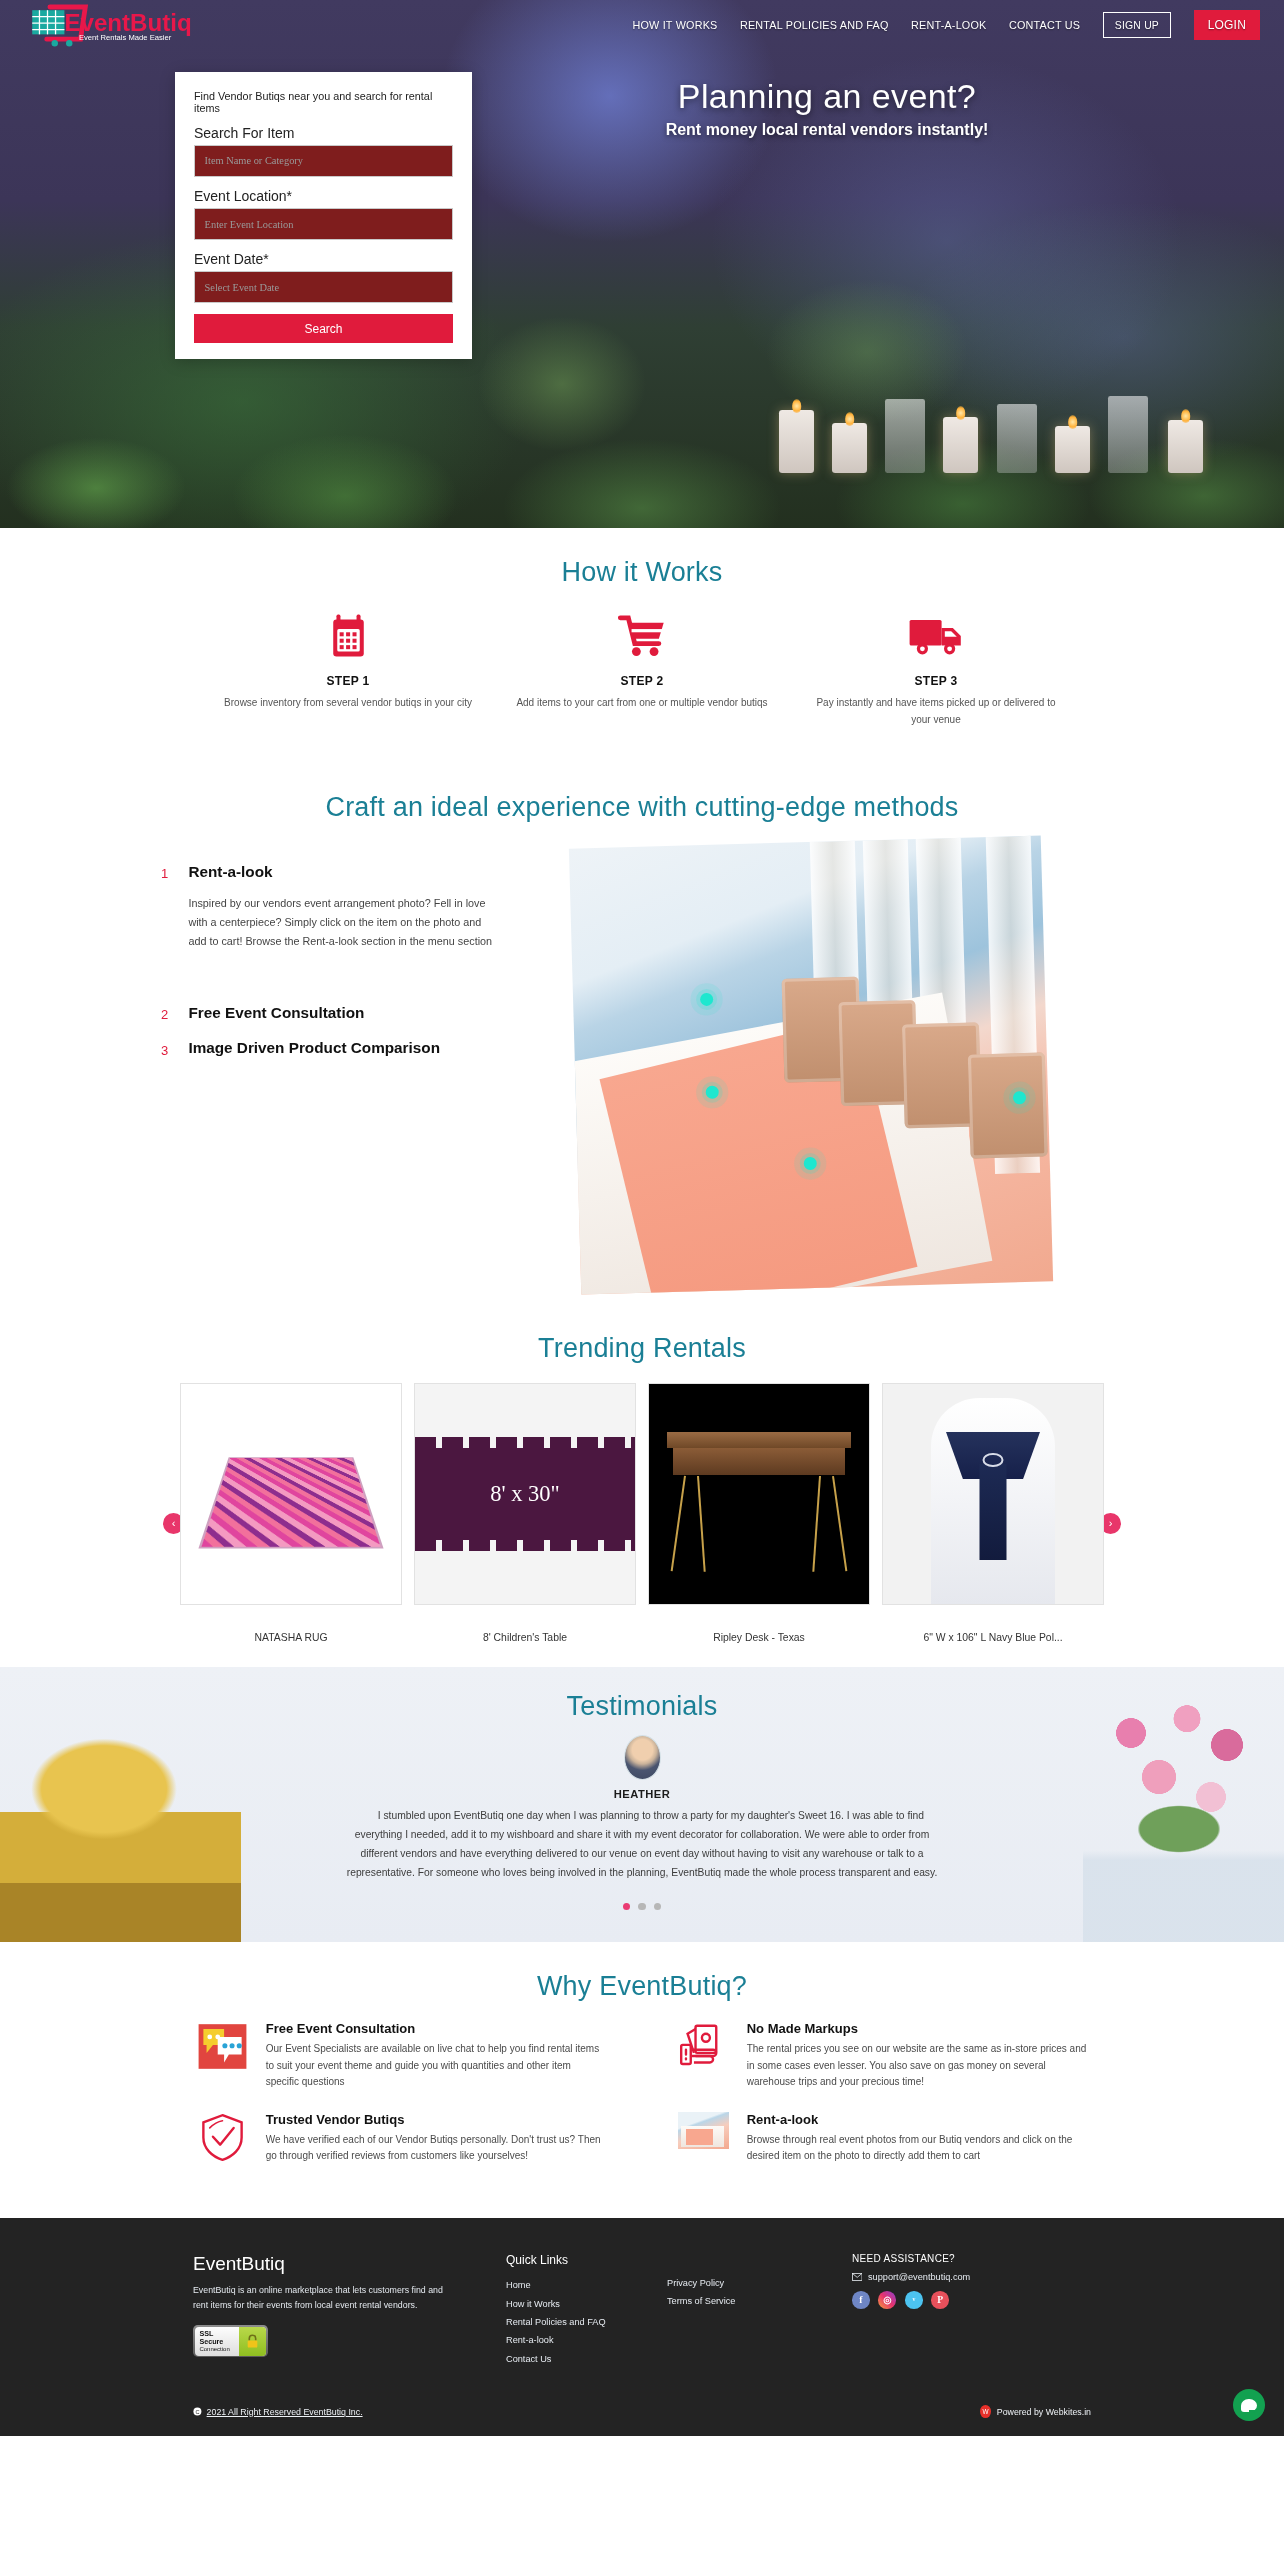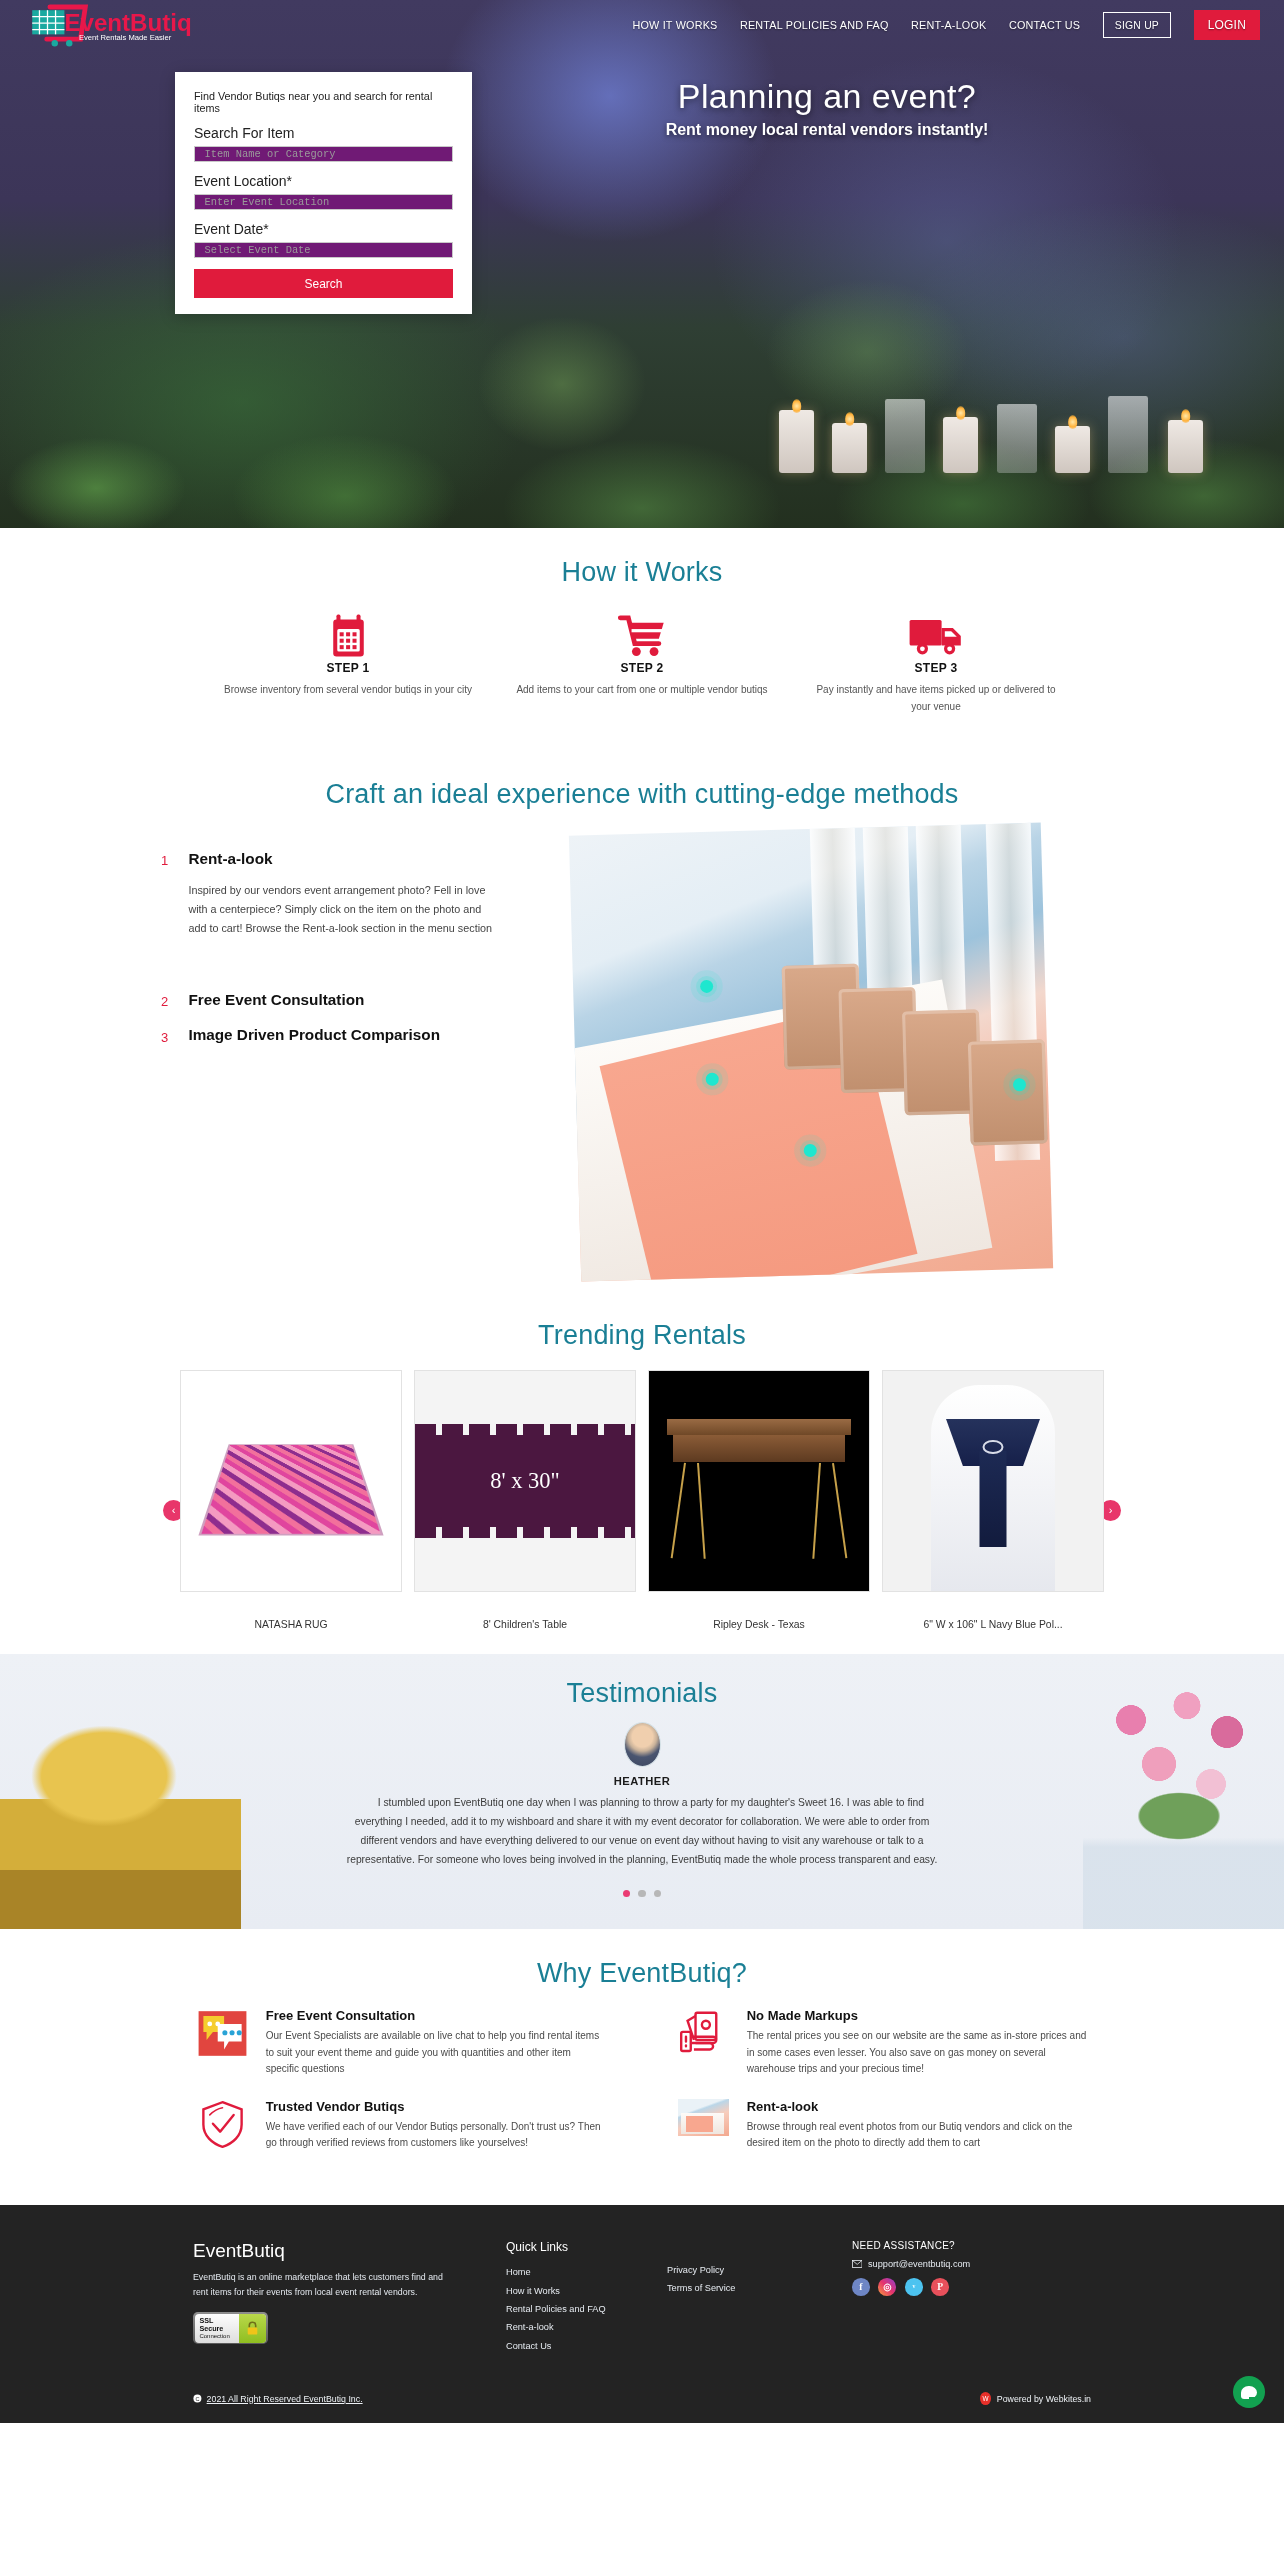--- a/index.html
+++ b/index.html
@@ -79,23 +79,23 @@
 
   
   .search-card {
     position: absolute; left: 175px; top: 72px; width: 297px;
     background: #fff; padding: 17.7px 19px 16px 19px; z-index: 15;
     box-shadow: 0 3.2px 14.4px rgba(0,0,0,.22);
   }
   .search-title { font-size: 10.8px; color: #222; margin-bottom: 11.2px; font-weight: 400; }
   .field-label { font-size: 14px; color: #222; margin-bottom: 4px; font-weight: 400; }
   .field-input {
-    width: 100%; height: 16px; border: 0.8px solid #c9c9c9; padding: 0 9.6px;
-    font-size: 10.4px; color: #8e8e8e; font-family: Liberation Mono, monospace;
-    background: #701a75; margin-bottom: 11.2px; outline: none;
+    width: 100%; height: 32px; border: 0.8px solid #c9c9c9; padding: 0 9.6px;
+    font-size: 10.4px; color: #8e8e8e; font-family: Liberation Serif, serif;
+    background: #7f1d1d; margin-bottom: 11.2px; outline: none;
   }
   .field-input::placeholder { color: #9a9a9a; }
   .search-btn {
     width: 100%; height: 29px; background: #e01b3c; color: #fff; border: none;
     font-size: 12px; font-family: "Liberation Sans", sans-serif; cursor: pointer;
   }
 
   .hero-copy {
     position: absolute; left: 506px; top: 77px; width: 642px; text-align: center; z-index: 12;
   }
@@ -113,21 +113,21 @@
   .sec-title {
     text-align: center; color: #1a7f95; font-size: 27px; font-weight: 400;
     padding-top: 29px; letter-spacing: 0.2px;
   }
 
   .steps {
     display: flex; justify-content: center; gap: 0; padding: 22.5px 201px 35px 201px;
   }
   .step { width: 33.33%; text-align: center; padding: 0 17.7px; }
   .step-icon { height: 50px; display: flex; align-items: center; justify-content: center; }
-  .step-name { font-size: 12px; font-weight: 700; color: #111; letter-spacing: 0.3px; }
+  .step-name { font-size: 12px; font-weight: 700; color: #111; margin-top: 13px; letter-spacing: 0.3px; }
   .step-desc { font-size: 10px; color: #555; margin-top: 6.4px; line-height: 1.7; }
 
   
   .craft { position: relative; padding-bottom: 16px; }
   .craft-inner { display: flex; padding: 19px 161px 0 161px; gap: 0; }
   .craft-left { width: 337px; padding-top: 21px; }
   .craft-item { display: flex; gap: 14.4px; margin-bottom: 6.4px; }
   .craft-num { color: #e01b3c; font-size: 13px; width: 13px; flex: 0 0 13px; padding-top: 3.2px; }
   .craft-head { font-size: 15.3px; color: #111; font-weight: 700; }
   .craft-body { font-size: 10.8px; color: #444; line-height: 1.75; margin-top: 13px; }

